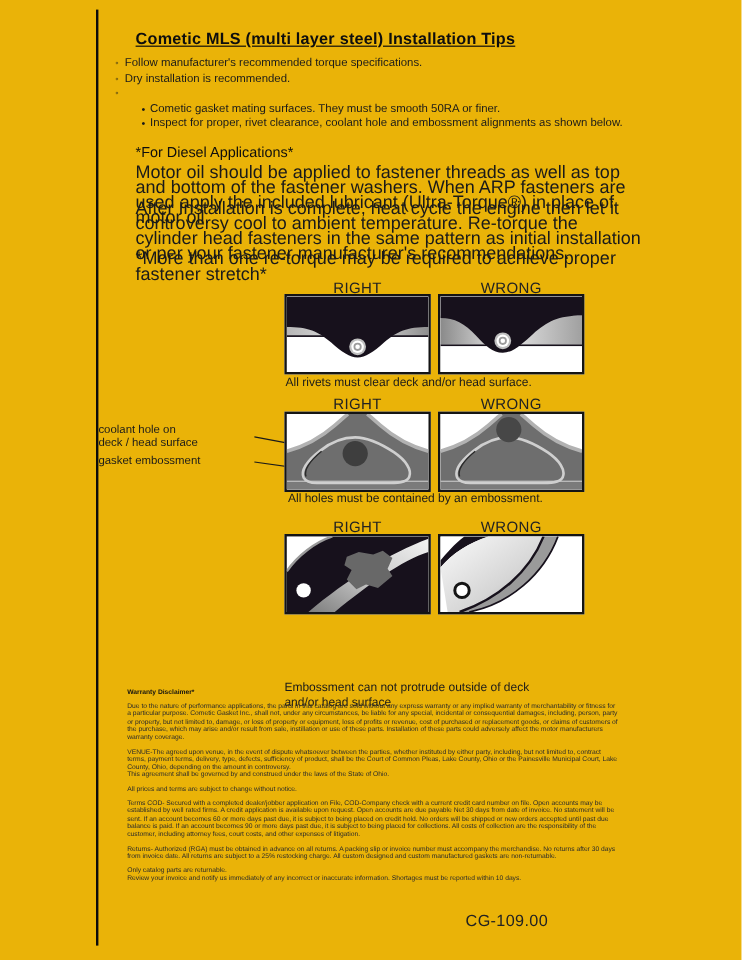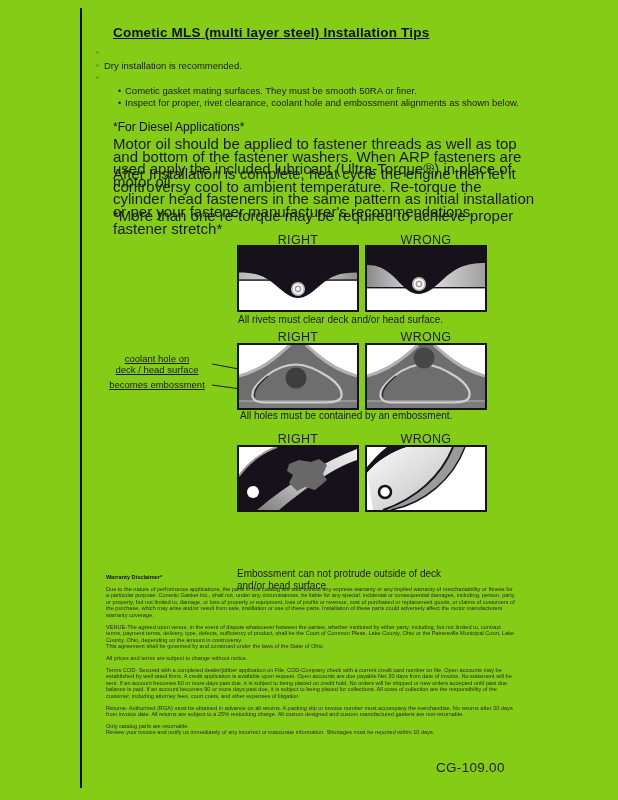--- a/index.html
+++ b/index.html
@@ -1,17 +1,17 @@
 <!DOCTYPE html>
 <html><head>
 <meta charset="utf-8">
 <style>
   html,body{margin:0;padding:0;background:#ffffff;}
   .page{
-    position:relative;width:618px;height:800px;background:#84cc16;overflow:hidden;
+    position:relative;width:618px;height:800px;background:#eab308;overflow:hidden;
     font-family:"Liberation Sans","DejaVu Sans",sans-serif;color:#151515;
   }
   .left-rule{position:absolute;left:80px;top:8px;width:1.5px;height:780px;background:#0c0c0c;}
 
   .doc-title{
     position:absolute;left:113px;top:25px;font-size:13.5px;font-weight:bold;
     text-decoration:underline;letter-spacing:.2px;color:#0e0e0e;
   }
 
   .tips{position:absolute;left:96px;top:47px;width:446px;font-size:9.5px;line-height:12.5px;color:#1a1a1a;}
@@ -36,43 +36,44 @@
   .bL{left:237px;} .bR{left:365px;}
   .row1 .dgbox{top:12px;}
   .row2 .dgbox{top:13px;}
   .row3 .dgbox{top:13px;}
   .dgbox svg{display:block;}
   .caption{position:absolute;font-size:10px;line-height:11.5px;color:#1a1a1a;}
   .row1 .caption{left:238px;top:81px;}
   .row2 .caption{left:240px;top:80px;}
   .row3 .caption{left:237px;top:96px;width:230px;margin-top:40px;}
 
-  .callout{position:absolute;text-align:center;font-size:9.5px;line-height:10.5px;color:#1a1a1a;width:112px;left:101px;text-decoration:underline;}
+  .callout{position:absolute;text-align:left;font-size:9.5px;line-height:10.5px;color:#1a1a1a;width:112px;left:82px;}
   .co1{top:24px;}
   .co2{top:50px;}
   .leader{position:absolute;left:0;top:0;pointer-events:none;}
 
   .disclaimer{position:absolute;left:106px;top:574px;width:410px;font-size:5.6px;line-height:6.6px;color:#2a2a2a;}
   .disclaimer .dh{font-weight:bold;margin-bottom:5px;color:#111;}
   .disclaimer p{margin:0 0 5px 0;}
   .disclaimer p.tight{margin:0;}
 
-  .footer-code{position:absolute;left:388px;top:760px;font-size:13.5px;letter-spacing:.3px;color:#222;margin-left:48px;}
+  .footer-code{position:absolute;left:388px;top:760px;font-size:13.5px;letter-spacing:.3px;color:#222;}
 </style>
 </head>
 <body>
 
 <div class="page">
   <div class="left-rule"></div>
 
   <div class="doc-title">Cometic MLS (multi layer steel) Installation Tips</div>
 
   <div class="tips">
     <div class="bullet">
       <span class="mk">◦</span>
+      <span>Follow manufacturer's recommended torque specifications.</span>
     </div>
     <div class="bullet">
       <span class="mk">◦</span>
       <span>Dry installation is recommended.</span>
     </div>
     <div class="bullet">
       <span class="mk">◦</span>
     </div>
     <div class="bullet subs">
       <span class="mk">•</span>
@@ -137,21 +138,21 @@
   </div>
 
   <div class="dgrow row2">
     <div class="dg-h hL">RIGHT</div>
     <div class="dg-h hR">WRONG</div>
 
     <div class="callout co1">
       <div>coolant hole on</div>
       <div>deck / head surface</div>
     </div>
-    <div class="callout co2">becomes embossment</div>
+    <div class="callout co2">gasket embossment</div>
 
     <svg class="leader" width="618" height="100">
       <line x1="212" y1="34" x2="292" y2="49" stroke="#1a1a1a" stroke-width="1"></line>
       <line x1="212" y1="55" x2="262" y2="62" stroke="#1a1a1a" stroke-width="1"></line>
     </svg>
 
     <div class="dgbox bL">
       <svg width="118" height="63" viewBox="0 0 118 63">
         <rect width="118" height="63" fill="#ffffff"></rect>
         <path d="M0,31 C13,27.5 28,20 40,9.5 C44.5,5.5 48.5,2 51,0 L67,0 C69.5,2 73.5,5.5 78,9.5 C90,20 105,27.5 118,31 L118,63 L0,63 Z" fill="#6e6e6e"></path>

